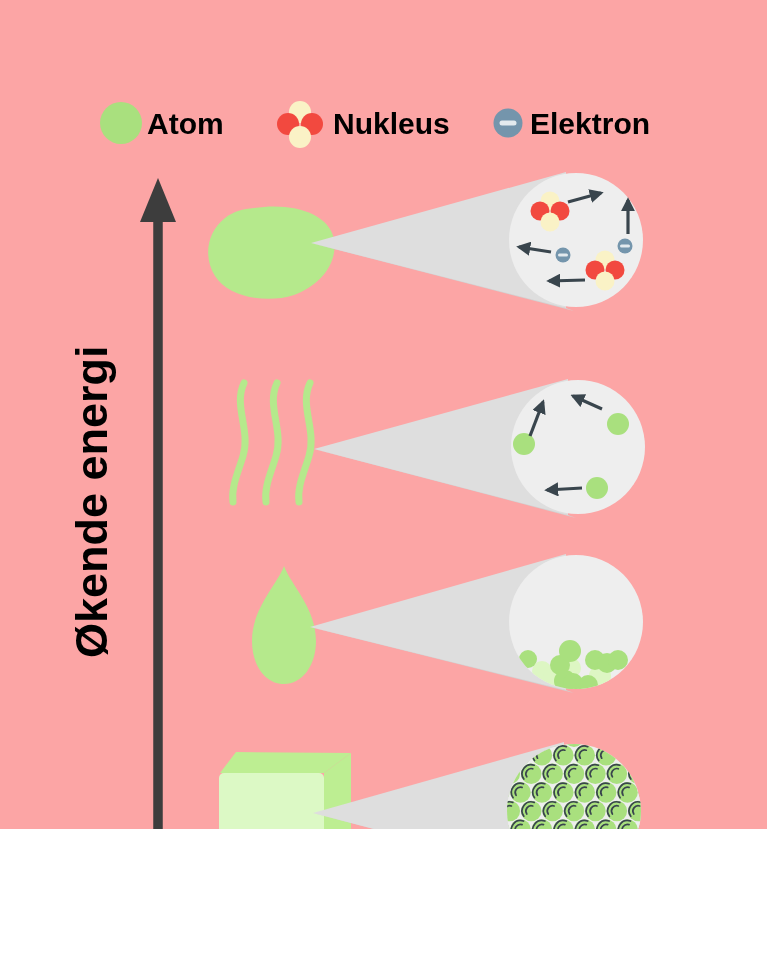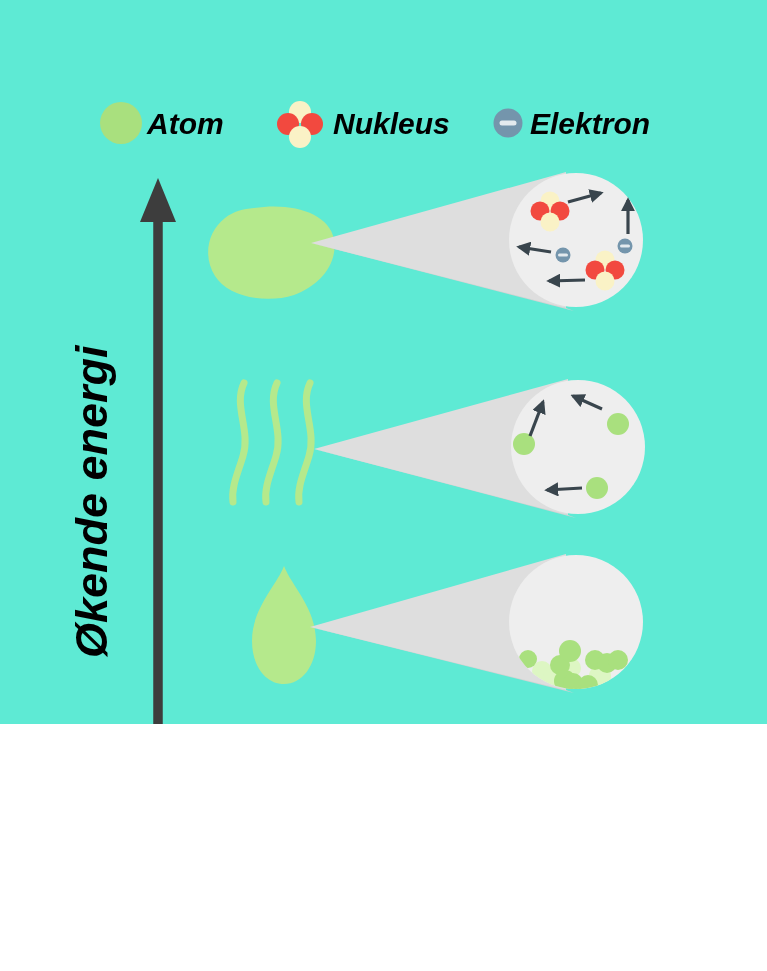--- a/index.html
+++ b/index.html
@@ -1,18 +1,18 @@
 <!DOCTYPE html>
 <html style="--green: #a9e07e; --greenSoft: #b5e98c; --greenLight: #ddf6c3; --cubeFront: #dcf9c5; --greenMid: #bdee92; --red: #f2493f; --cream: #faf2c6; --electron: #7495ac; --ink: #39454d; --axis: #3d3d3d; --cone: #dedede; --coneShadow: #d2d2d2; --lens: #eeeeee;"><head>
 <meta charset="utf-8">
 <title>Diagram</title>
 <style>
   html,body{margin:0;padding:0;background:#ffffff;}
-  .stage{position:relative;width:767px;height:724px;background:#5eead4;overflow:hidden;
-         font-family:"Liberation Sans",sans-serif;font-style:italic;}
+  .stage{position:relative;width:767px;height:829px;background:#fca5a5;overflow:hidden;
+         font-family:"Liberation Sans",sans-serif;}
   svg{position:absolute;left:0;top:0;}
   text{font-family:"Liberation Sans",sans-serif;font-weight:700;fill:#000;}
   .legend-label{font-size:30px;}
   .axis-label{font-size:45px;}
 </style>
 </head>
 <body>
 
 <div class="stage">
 <svg width="767" height="971" viewBox="0 0 767 971">

